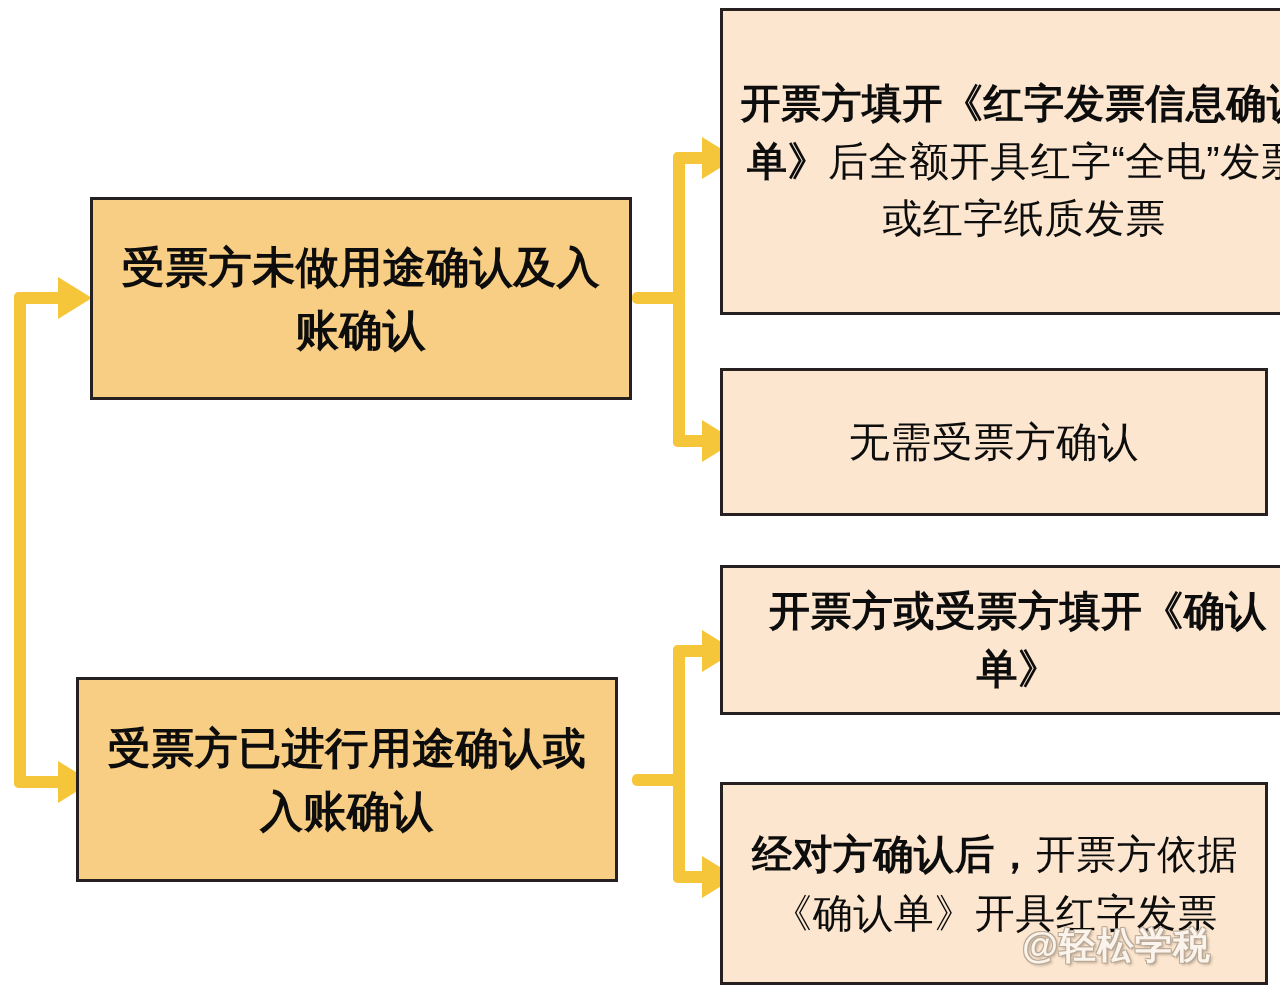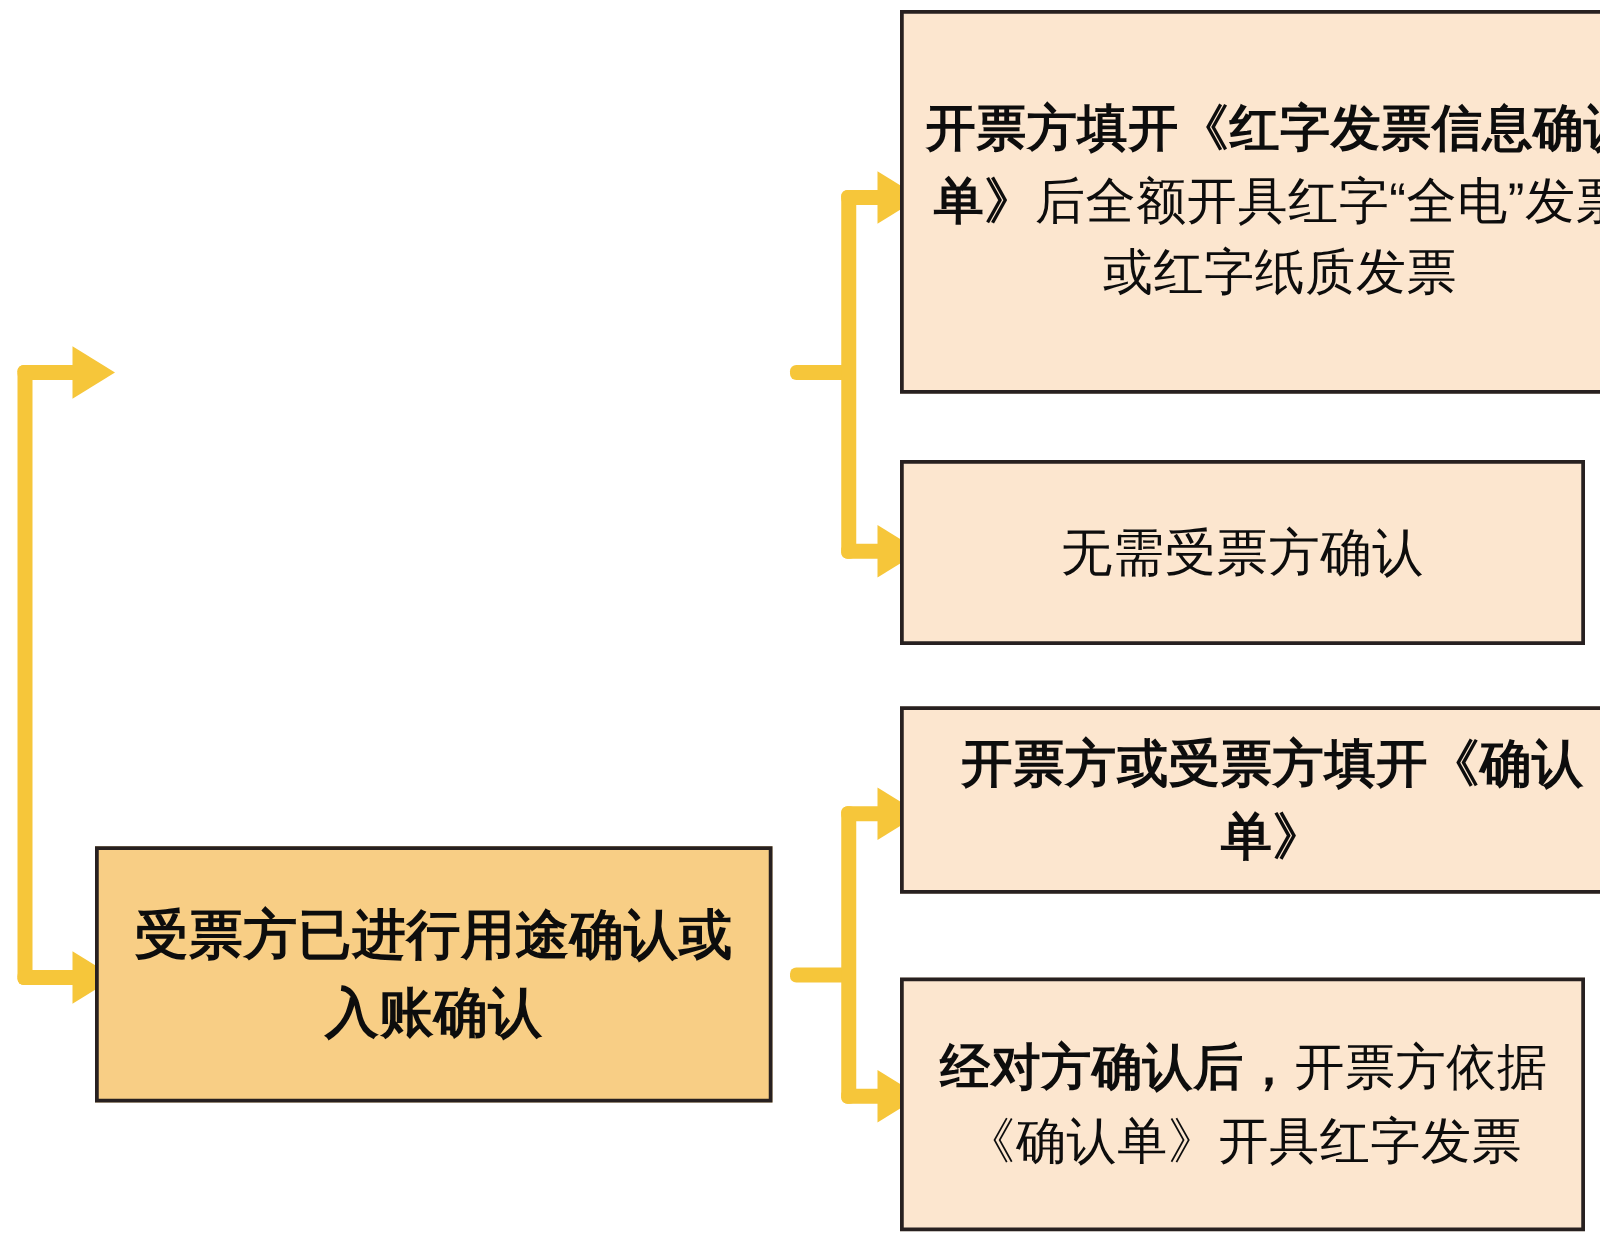--- a/index.html
+++ b/index.html
@@ -147,20 +147,23 @@
   <div class="arrow" id="s1-arrow-top"></div>
   <div class="arrow" id="s1-arrow-bot"></div>
 
   <div class="conn round" id="s2-stub"></div>
   <div class="conn round" id="s2-vert"></div>
   <div class="conn round" id="s2-h-top"></div>
   <div class="conn round" id="s2-h-bot"></div>
   <div class="arrow" id="s2-arrow-top"></div>
   <div class="arrow" id="s2-arrow-bot"></div>
 
+  <div class="box box-left" id="left-box-1">
+    <span class="txt">受票方未做用途确认及入账确认</span>
+  </div>
 
   <div class="box box-left" id="left-box-2">
     <span class="txt">受票方已进行用途确认或入账确认</span>
   </div>
 
   <div class="box box-right" id="right-box-1">
     <span class="txt"><span class="b">开票方填开《红字发票信息确认单》</span><span>后全额开具红字“全电”发票或红字纸质发票</span></span>
   </div>
 
   <div class="box box-right" id="right-box-2">
@@ -168,14 +171,15 @@
   </div>
 
   <div class="box box-right semi" id="right-box-3">
     <span class="txt">开票方或受票方填开《确认单》</span>
   </div>
 
   <div class="box box-right" id="right-box-4">
     <span class="txt"><span class="b">经对方确认后，</span><span>开票方依据《确认单》开具红字发票</span></span>
   </div>
 
+  <div id="watermark">@轻松学税</div>
 
 </div>
 
 </body></html>

